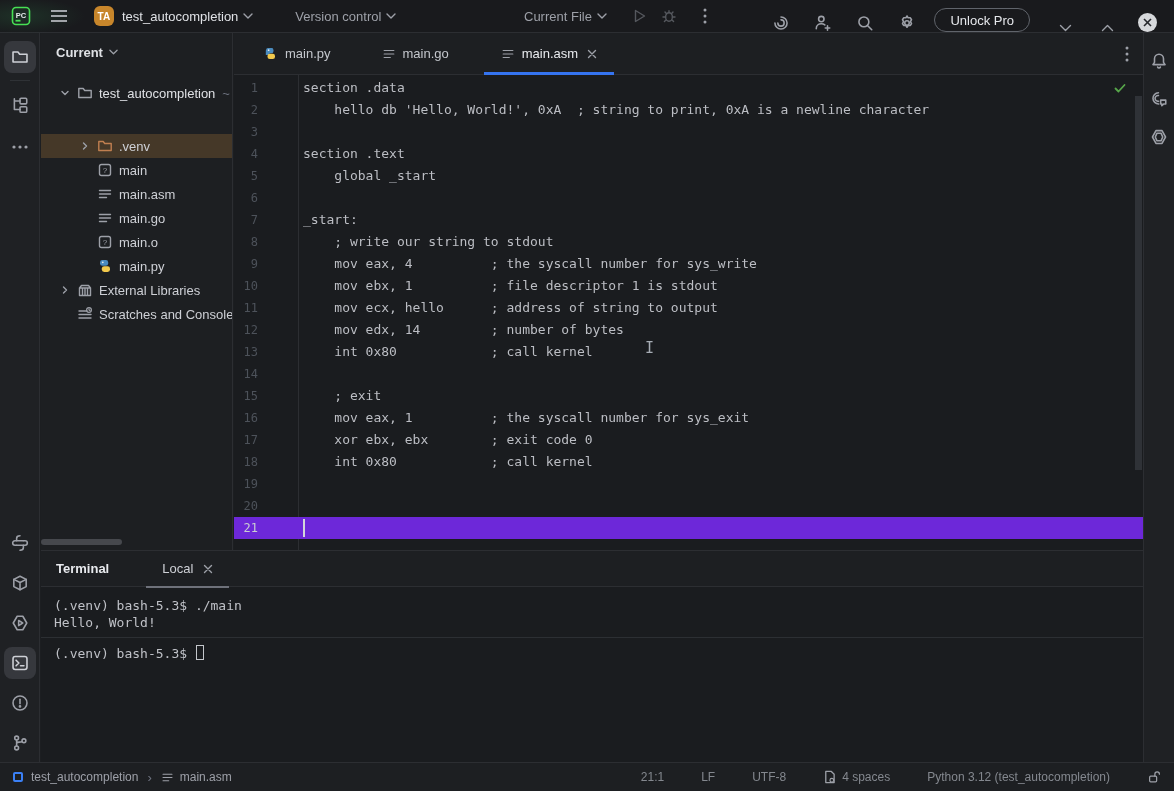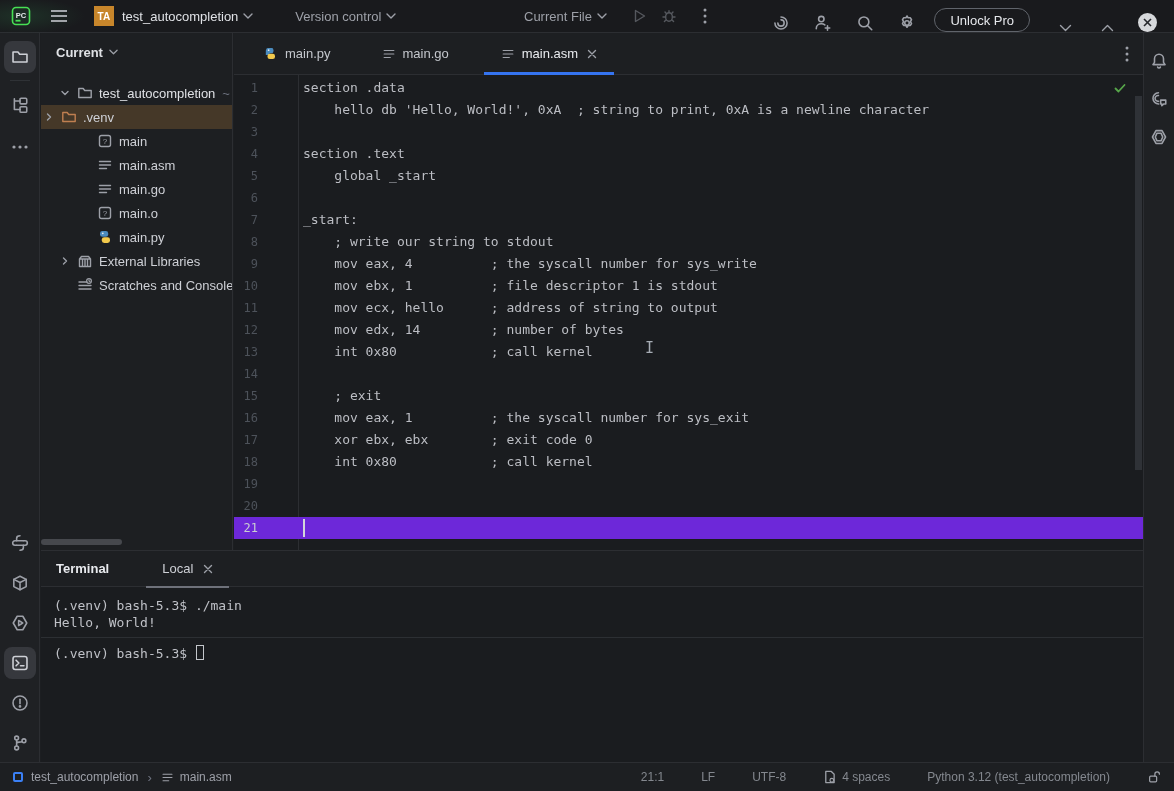--- a/index.html
+++ b/index.html
@@ -14,21 +14,21 @@
   .ic-dim { stroke:#55585e; }
 
   
   .titlebar { position:absolute; left:0; top:0; width:1174px; height:33px;
     background:#191a1d; border-bottom:1px solid #2c2e32; }
   .titlebar::before { content:""; position:absolute; left:0; top:0; width:120px; height:33px;
     background:radial-gradient(ellipse 90px 26px at 22px 16px, rgba(60,190,100,.14), transparent 70%); }
   .tb-left { position:absolute; left:0; top:0; height:32px; display:flex; align-items:center; }
   .pc-logo { margin-left:11px; position:relative; }
   .burger { margin-left:19px; }
-  .proj-badge { margin-left:26px; width:20px; height:20px; border-radius:0; background:#c8862b;
+  .proj-badge { margin-left:26px; width:20px; height:20px; border-radius:6px; background:#c8862b;
     color:#fff; font-size:10px; font-weight:bold; display:flex; align-items:center; justify-content:center; letter-spacing:.3px;}
   .proj-name { margin-left:8px; color:#dfe1e5; }
   .chev { margin-left:5px; }
   .vcs-label { margin-left:42px; color:#9da0a8; }
   .tb-center { position:absolute; left:524px; top:0; height:32px; display:flex; align-items:center; }
   .runcfg { color:#9da0a8; }
   .tb-center .gap24 { width:24px; } .tb-center .gap14 { width:14px; } .tb-center .gap26 { width:26px; }
   .tb-right { position:absolute; right:0; top:0; height:32px; display:flex; align-items:flex-end; padding-right:17px; }
   .tbi { margin-left:24px; }
   .pill { margin-left:18px; height:24px; padding:0 15px; border:1px solid #60646b; border-radius:13px;
@@ -333,21 +333,21 @@
             </svg>
           </span>
           <span class="slot t-icon">
             <svg width="16" height="16" viewBox="0 0 16 16" class="ic">
               <path d="M1.8 3.5h4.4l1.5 2h6.5v7H1.8z"></path>
             </svg>
           </span>
           <span class="t-label" style="color: rgb(223, 225, 229);">test_autocompletion</span>
           <span class="t-suffix">~</span>
         </div>
-        <div class="tree-row selected" style="">
+        <div class="tree-row selected" style="padding-left: 36px; margin-top: 29px;">
           <span class="slot">
             <svg width="10" height="10" viewBox="0 0 10 10" class="ic">
               <polyline points="3.5,2 6.5,5 3.5,8"></polyline>
             </svg>
           </span>
           <span class="slot t-icon">
             <svg width="16" height="16" viewBox="0 0 16 16" class="ic" style="stroke:#c07f50">
               <path d="M1.8 3.5h4.4l1.5 2h6.5v7H1.8z"></path>
             </svg>
           </span>

